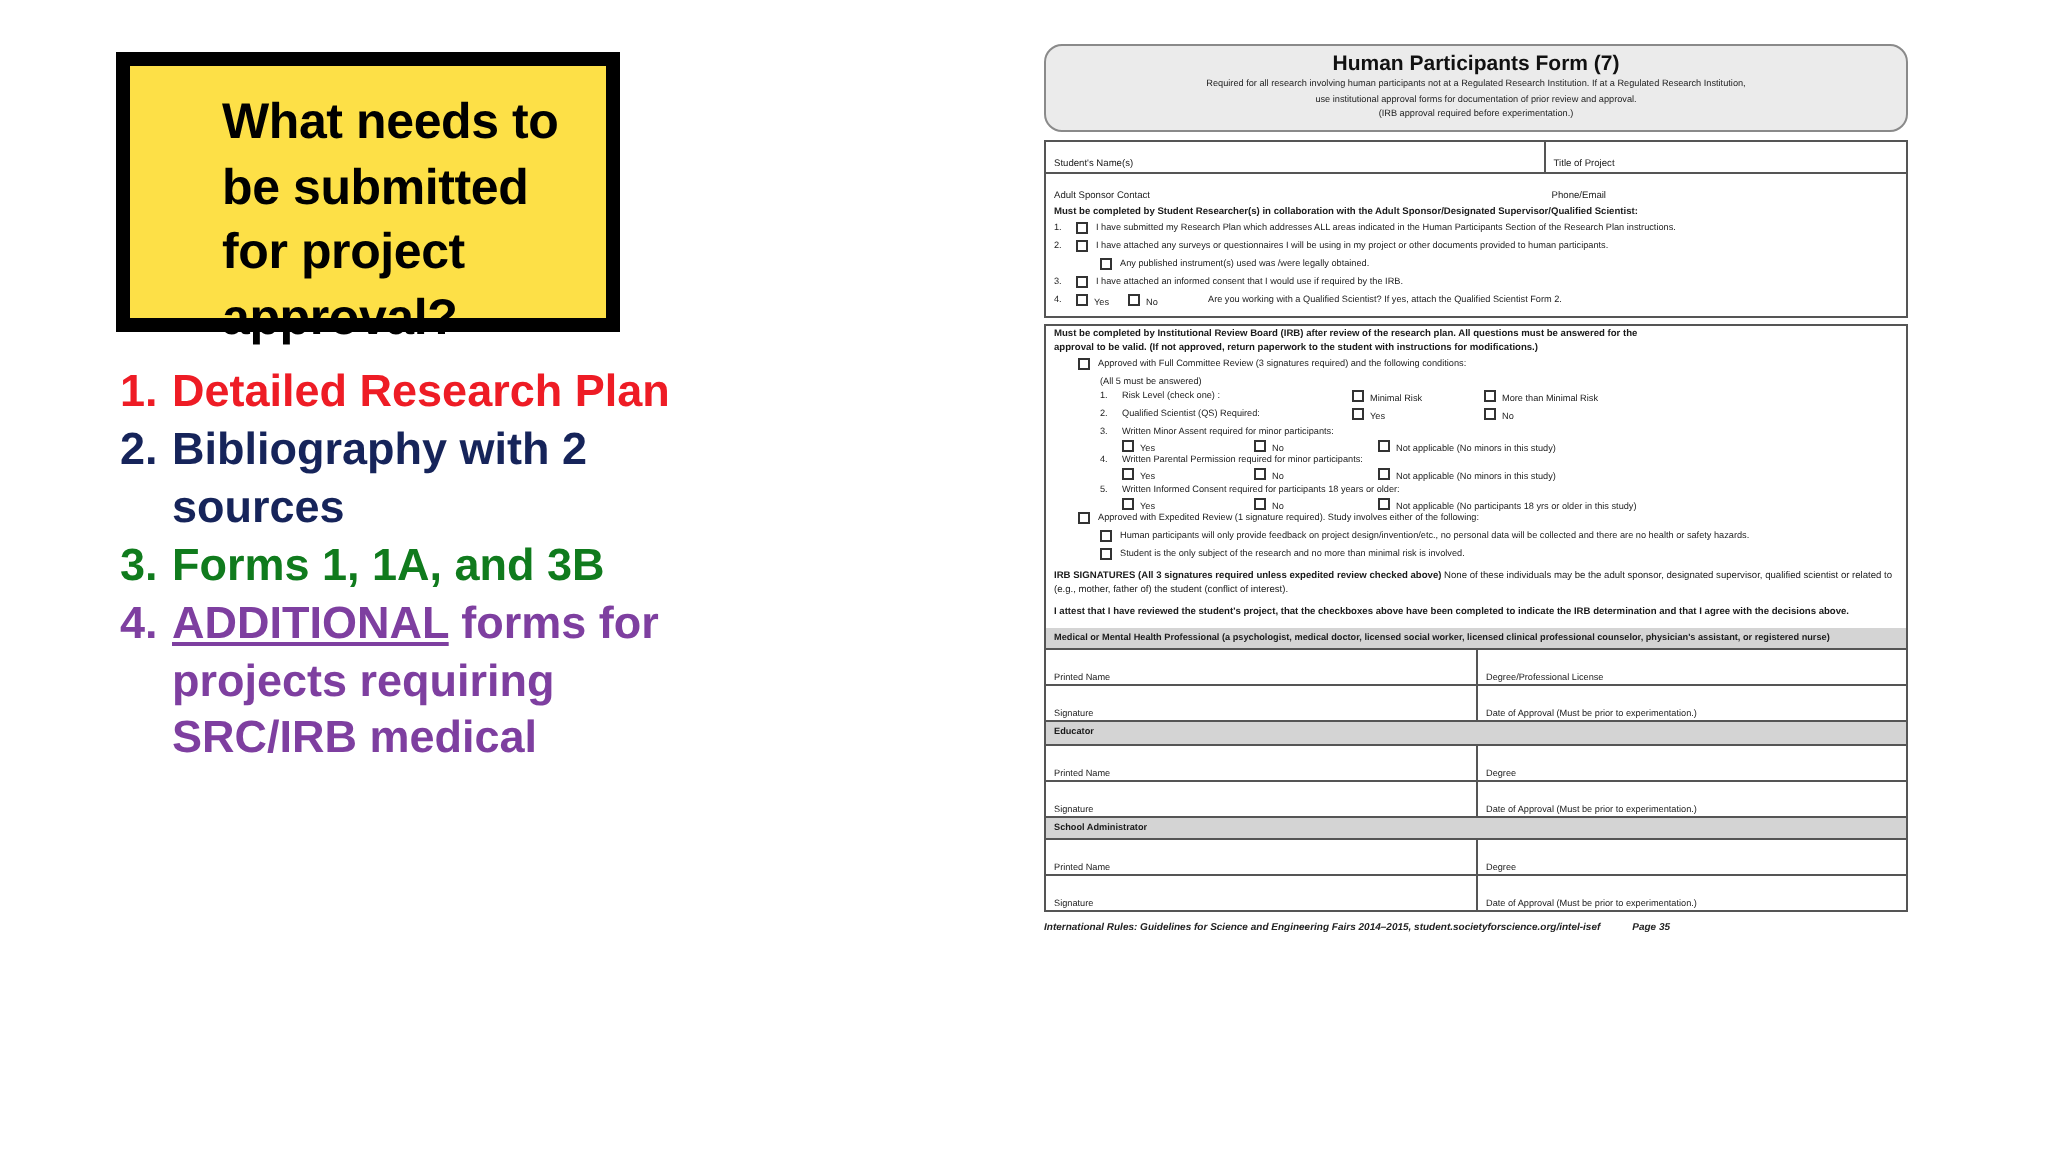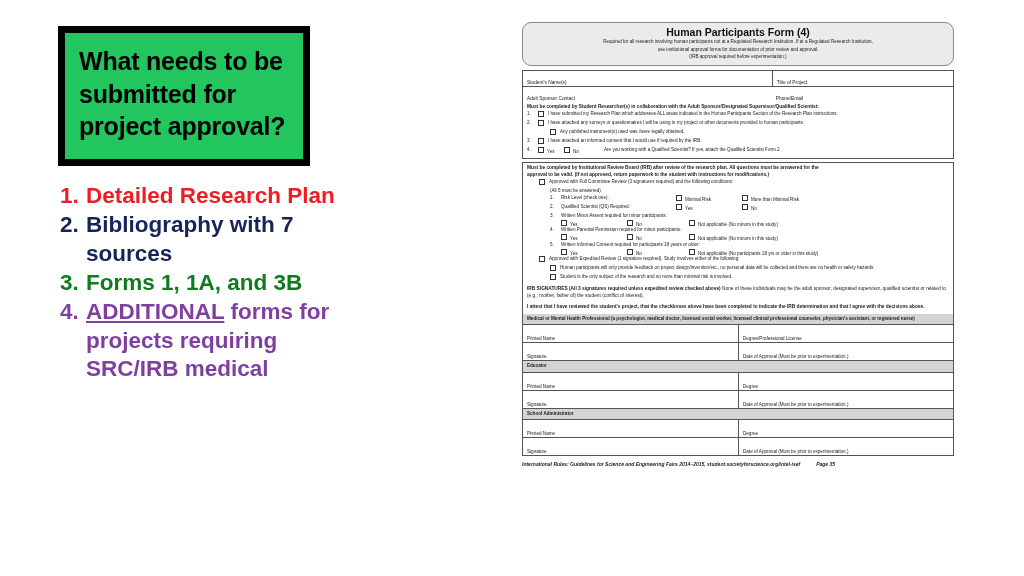--- a/index.html
+++ b/index.html
@@ -6,21 +6,21 @@
   body{
     width:1024px;height:576px;background:#ffffff;
     font-family:"Liberation Sans",sans-serif;overflow:hidden;position:relative;
   }
 
   
   #left-col{position:absolute;left:0;top:0;width:470px;height:576px;}
 
   #title-box{
     position:absolute;left:58px;top:26px;width:252px;height:140px;
-    border:7px solid #000000;background:#22c55e;box-sizing:border-box;
+    border:7px solid #000000;background:#fde047;box-sizing:border-box;padding-left:32px;
   }
   #title-text{
     font-size:25px;font-weight:bold;color:#000000;line-height:1.30;
     padding:12px 0 0 14px;letter-spacing:-0.2px;
   }
 
   #points-list{position:absolute;left:60px;top:182px;width:300px;}
   .point{
     display:flex;font-size:22.5px;font-weight:bold;line-height:1.26;
     margin-bottom:1px;
@@ -95,40 +95,40 @@
 
   <div id="points-list">
 
     <div class="point p1">
       <span class="num">1.</span>
       <span class="txt">Detailed Research Plan</span>
     </div>
 
     <div class="point p2">
       <span class="num">2.</span>
-      <span class="txt">Bibliography with 7 sources</span>
+      <span class="txt">Bibliography with 2 sources</span>
     </div>
 
     <div class="point p3">
       <span class="num">3.</span>
       <span class="txt">Forms 1, 1A, and 3B</span>
     </div>
 
     <div class="point p4">
       <span class="num">4.</span>
       <span class="txt"><span class="uline">ADDITIONAL</span><span> forms for projects requiring SRC/IRB medical</span></span>
     </div>
 
   </div>
 </div>
 
 <div id="form-wrap">
 
   <div class="fhead">
-    <div class="h1">Human Participants Form (4)</div>
+    <div class="h1">Human Participants Form (7)</div>
     <div class="h2">Required for all research involving human participants not at a Regulated Research Institution. If at a Regulated Research Institution,</div>
     <div class="h2">use institutional approval forms for documentation of prior review and approval.</div>
     <div class="h2">(IRB approval required before experimentation.)</div>
   </div>
 
   <div class="fbox">
 
     <div class="rowline">
       <div class="cellL">
         <div class="flabel">Student's Name(s)</div>

